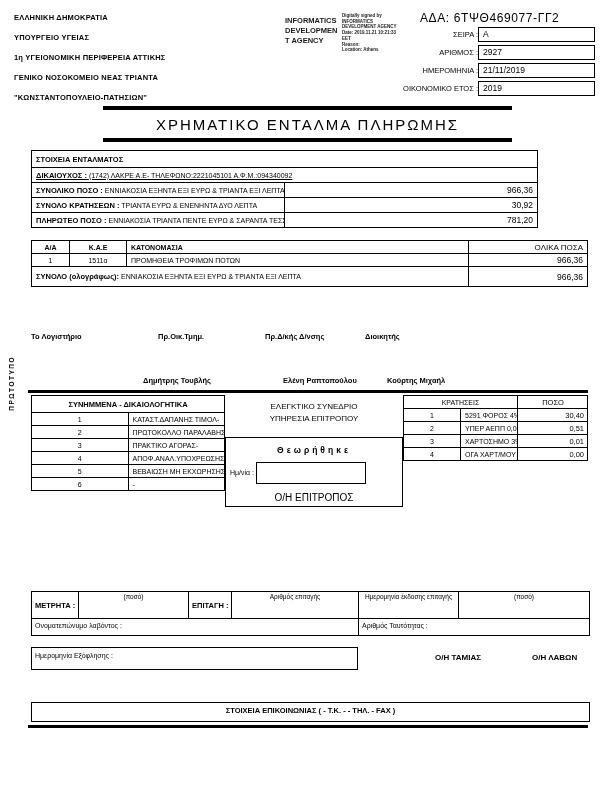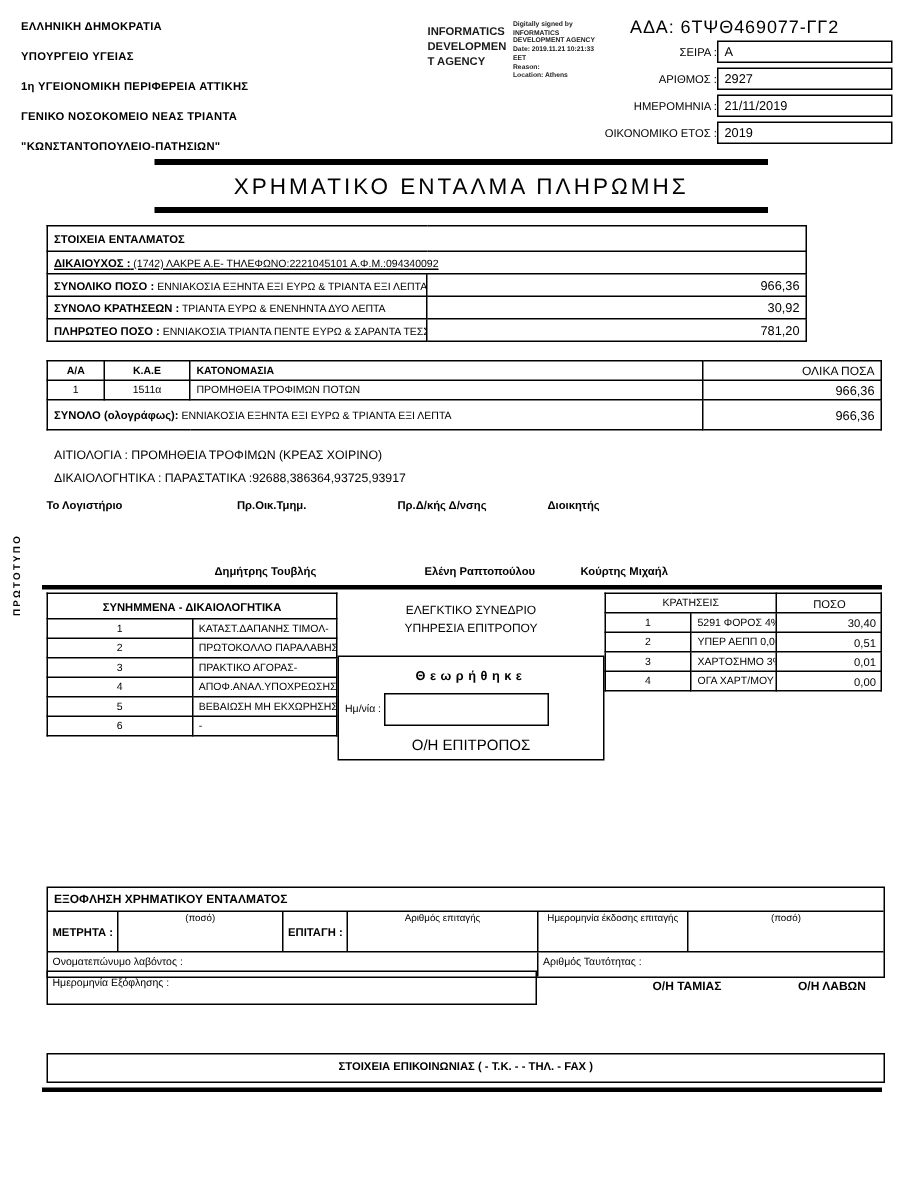--- a/index.html
+++ b/index.html
@@ -177,24 +177,20 @@
       <td>ΠΡΟΜΗΘΕΙΑ ΤΡΟΦΙΜΩΝ ΠΟΤΩΝ</td>
       <td class="c-amt">966,36</td>
     </tr>
     <tr class="tot">
       <td colspan="3"><span class="b" style="font-size:7.5px">ΣΥΝΟΛΟ (ολογράφως):</span> <span>ΕΝΝΙΑΚΟΣΙΑ ΕΞΗΝΤΑ ΕΞΙ ΕΥΡΩ &amp; ΤΡΙΑΝΤΑ ΕΞΙ ΛΕΠΤΑ</span></td>
       <td class="c-amt">966,36</td>
     </tr>
   </tbody>
     </table>
 
-  <div class="abs just">
-    <p>ΑΙΤΙΟΛΟΓΙΑ : ΠΡΟΜΗΘΕΙΑ ΤΡΟΦΙΜΩΝ (ΚΡΕΑΣ ΧΟΙΡΙΝΟ)</p>
-    <p>ΔΙΚΑΙΟΛΟΓΗΤΙΚΑ : ΠΑΡΑΣΤΑΤΙΚΑ :92688,386364,93725,93917</p>
-  </div>
 
   <span class="abs sgt" style="left:31px">Το Λογιστήριο</span>
   <span class="abs sgt" style="left:158px">Πρ.Οικ.Τμημ.</span>
   <span class="abs sgt" style="left:265px">Πρ.Δ/κής Δ/νσης</span>
   <span class="abs sgt" style="left:365px">Διοικητής</span>
 
   <span class="abs sgn" style="left:143px">Δημήτρης Τουβλής</span>
   <span class="abs sgn" style="left:283px">Ελένη Ραπτοπούλου</span>
   <span class="abs sgn" style="left:387px">Κούρτης Μιχαήλ</span>
 
@@ -269,21 +265,20 @@
         </tr>
     <tr>
           <td class="no">4</td>
           <td>ΟΓΑ ΧΑΡΤ/ΜΟΥ 20% Α</td>
           <td class="amt">0,00</td>
         </tr>
   </tbody>
     </table>
 
   <div class="abs payoff">
-    <div class="po-title">ΕΞΟΦΛΗΣΗ ΧΡΗΜΑΤΙΚΟΥ ΕΝΤΑΛΜΑΤΟΣ</div>
     <div class="po-row2">
       <div class="c po-lab" style="width:47px">ΜΕΤΡΗΤΑ :</div>
       <div class="c po-small" style="width:110px">(ποσό)</div>
       <div class="c po-lab" style="width:43px">ΕΠΙΤΑΓΗ :</div>
       <div class="c po-small" style="width:127px">Αριθμός επιταγής</div>
       <div class="c po-small" style="width:100px">Ημερομηνία έκδοσης επιταγής</div>
       <div class="c po-small" style="flex:1">(ποσό)</div>
     </div>
     <div class="po-row3">
       <div class="c c1">Ονοματεπώνυμο λαβόντος :</div>

